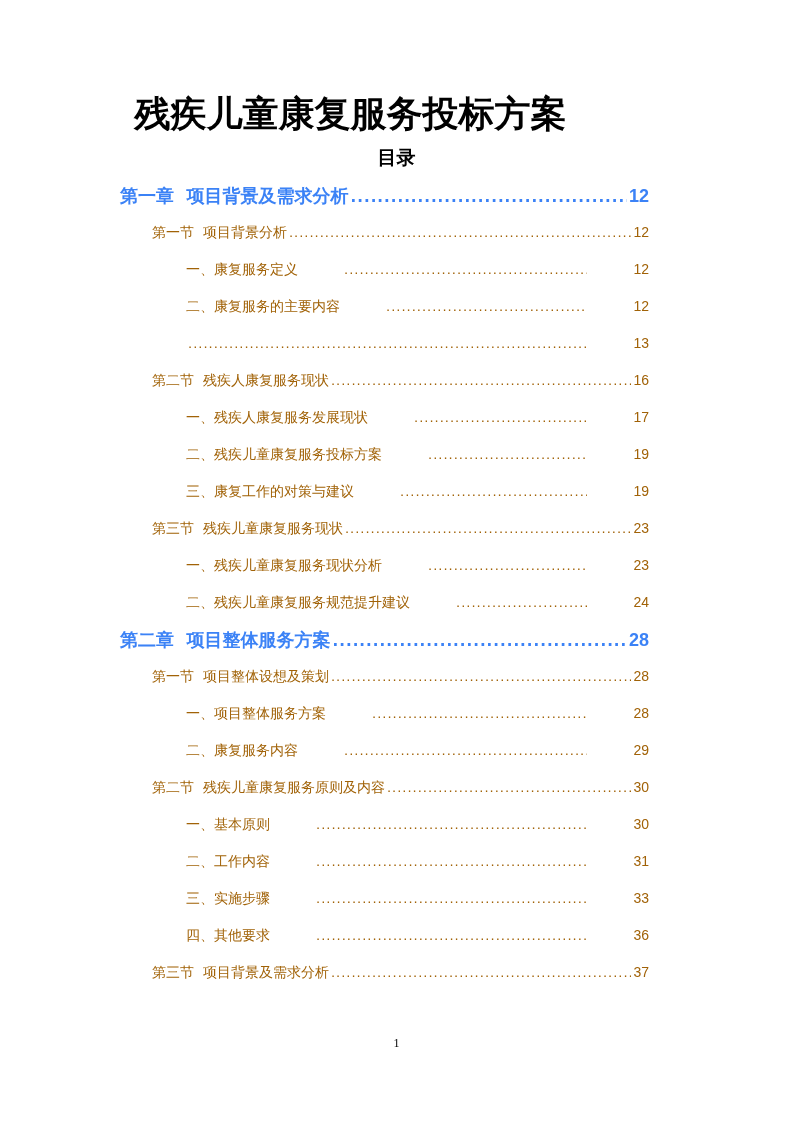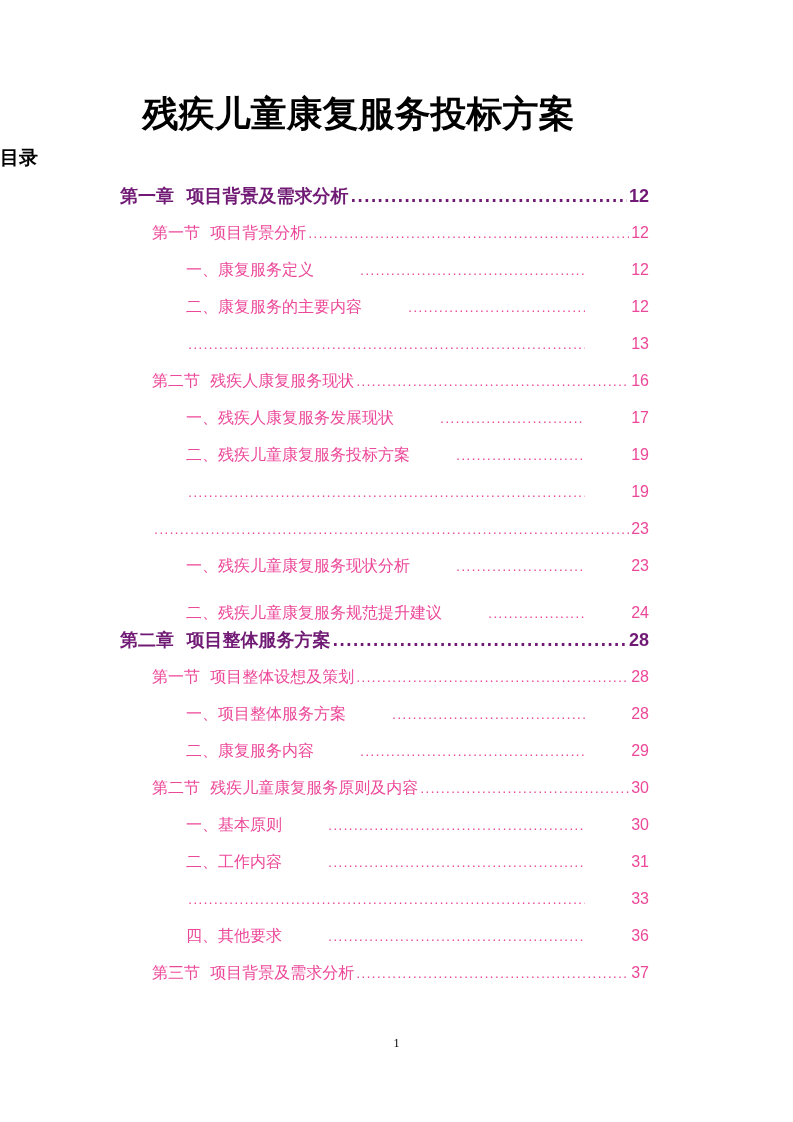--- a/index.html
+++ b/index.html
@@ -1,21 +1,21 @@
 <!DOCTYPE html>
 <html><head>
   <meta charset="utf-8">
   <style>
     html, body { margin: 0; padding: 0; background: #ffffff; }
     body { width: 793px; height: 1122px; position: relative; overflow: hidden; font-family: "DejaVu Sans", sans-serif; color: #000; }
-    .title { position: absolute; top: 88px; left: 8px; width: 701px; text-align: center; font-family: "DejaVu Serif", serif; font-size: 36px; font-weight: bold; letter-spacing: 0px; line-height: 50px; }
-    .subtitle { position: absolute; top: 143px; left: 0; width: 793px; text-align: left; font-size: 19px; font-weight: bold; line-height: 28px; }
+    .title { position: absolute; top: 88px; left: 0; width: 701px; text-align: center; font-family: "DejaVu Serif", serif; font-size: 36px; font-weight: bold; letter-spacing: 0px; line-height: 50px; }
+    .subtitle { position: absolute; top: 143px; left: 0; width: 793px; text-align: center; font-size: 19px; font-weight: bold; line-height: 28px; }
     .toc { position: absolute; top: 177px; left: 0; width: 793px; }
-    .toc-row { position: absolute; display: flex; align-items: baseline; right: 144px; height: 37px; line-height: 37px; font-size: 16px; color: #ec4899; }
-    .toc-row.l1 { left: 120px; font-weight: bold; font-size: 18px; color: #701a75; }
+    .toc-row { position: absolute; display: flex; align-items: baseline; right: 144px; height: 37px; line-height: 37px; font-size: 14px; color: #a16207; }
+    .toc-row.l1 { left: 120px; font-weight: bold; font-size: 18px; color: #3b82f6; }
     .toc-row.l2 { left: 152px; }
     .toc-row.l3 { left: 186px; gap: 44px; }
     .toc-row .label { white-space: pre; }
     .toc-row .dots { flex: 1; overflow: hidden; white-space: nowrap; margin: 0 2px; letter-spacing: 1px; font-size: 13px; }
     .toc-row.l1 .dots { font-weight: bold; font-size: 15px; }
     .toc-row .dots::after { content: "................................................................................................................................................................................"; }
     .toc-row .page { font-family: "Liberation Sans", sans-serif; }
     .page-number { position: absolute; top: 1036px; left: 0; width: 793px; text-align: center; font-family: "Liberation Serif", serif; font-size: 12px; }
   </style>
 </head>
@@ -58,33 +58,35 @@
       <span class="label">一、残疾人康复服务发展现状</span>
       <span class="dots"></span>
       <span class="page">17</span>
     </div>
   <div class="toc-row l3" style="top:259px">
       <span class="label">二、残疾儿童康复服务投标方案</span>
       <span class="dots"></span>
       <span class="page">19</span>
     </div>
   <div class="toc-row l3" style="top:296px">
+      <span class="label">三、康复工作的对策与建议</span>
       <span class="dots"></span>
       <span class="page">19</span>
     </div>
   <div class="toc-row l2" style="top:333px">
+      <span class="label">第三节  残疾儿童康复服务现状</span>
       <span class="dots"></span>
       <span class="page">23</span>
     </div>
   <div class="toc-row l3" style="top:370px">
       <span class="label">一、残疾儿童康复服务现状分析</span>
       <span class="dots"></span>
       <span class="page">23</span>
     </div>
-  <div class="toc-row l3" style="top:417px">
+  <div class="toc-row l3" style="top:407px">
       <span class="label">二、残疾儿童康复服务规范提升建议</span>
       <span class="dots"></span>
       <span class="page">24</span>
     </div>
   <div class="toc-row l1" style="top:444px">
       <span class="label">第二章  项目整体服务方案</span>
       <span class="dots"></span>
       <span class="page">28</span>
     </div>
   <div class="toc-row l2" style="top:481px">
@@ -111,20 +113,21 @@
       <span class="label">一、基本原则</span>
       <span class="dots"></span>
       <span class="page">30</span>
     </div>
   <div class="toc-row l3" style="top:666px">
       <span class="label">二、工作内容</span>
       <span class="dots"></span>
       <span class="page">31</span>
     </div>
   <div class="toc-row l3" style="top:703px">
+      <span class="label">三、实施步骤</span>
       <span class="dots"></span>
       <span class="page">33</span>
     </div>
   <div class="toc-row l3" style="top:740px">
       <span class="label">四、其他要求</span>
       <span class="dots"></span>
       <span class="page">36</span>
     </div>
   <div class="toc-row l2" style="top:777px">
       <span class="label">第三节  项目背景及需求分析</span>

